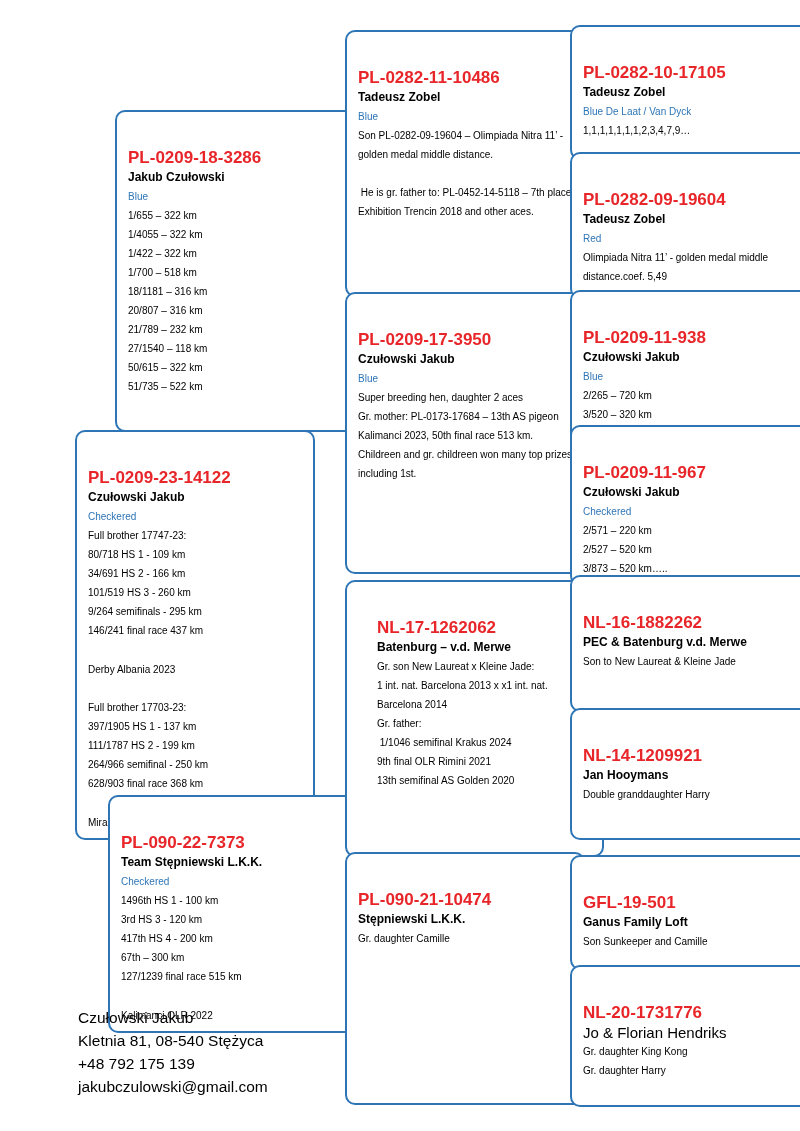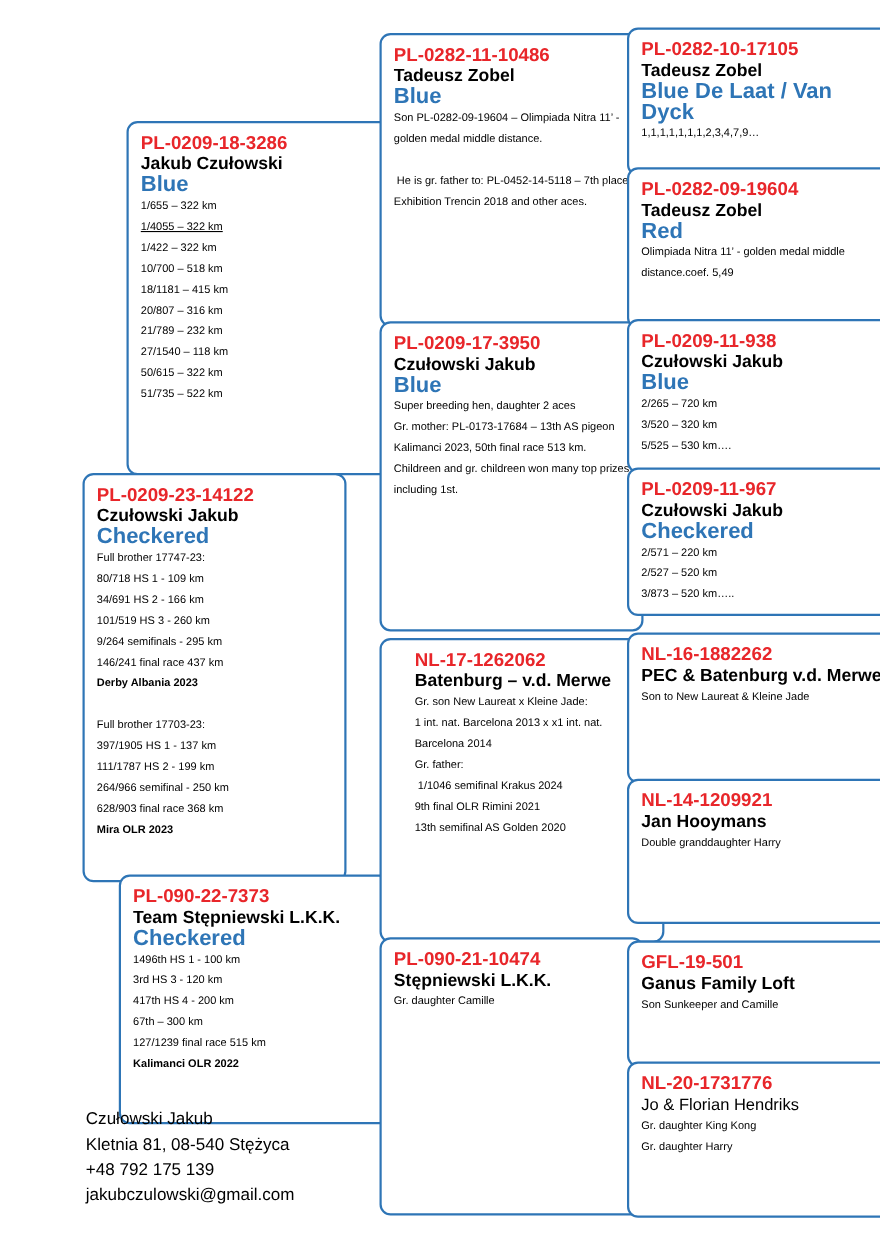--- a/index.html
+++ b/index.html
@@ -1,25 +1,25 @@
 <!DOCTYPE html>
 <html style="--ring-red: #e8262a; --accent-blue: #2e75b6; --text: #000000; --page-bg: #ffffff;"><head>
 <meta charset="utf-8">
 <style>
   html,body{margin:0;padding:0;}
   body{font-family:"Liberation Sans","DejaVu Sans",sans-serif;background:#fff;}
   .page{position:relative;width:800px;height:1131px;background:var(--page-bg,#ffffff);overflow:hidden;}
   .box{position:absolute;border:2px solid var(--accent-blue,#2e75b6);border-radius:10px;background:#fff;padding:7px 10px 6px 11px;}
-  .ring{color:var(--ring-red,#e8262a);font-weight:700;font-size:17px;line-height:21px;}
-  .owner{font-weight:700;font-size:16px;line-height:19px;color:var(--text,#000);}
+  .ring{color:var(--ring-red,#e8262a);font-weight:700;font-size:17px;line-height:21px;margin-top:28px;}
+  .owner{font-weight:700;font-size:12px;line-height:19px;color:var(--text,#000);}
   .owner.regular{font-weight:400;font-size:15px;}
-  .pcolor{color:var(--accent-blue,#2e75b6);font-weight:700;font-size:20px;line-height:19px;}
+  .pcolor{color:var(--accent-blue,#2e75b6);font-weight:400;font-size:10px;line-height:19px;}
   .line{font-size:10px;line-height:19px;color:var(--text,#000);white-space:pre-wrap;}
-  .line.bold{font-weight:700;}
-  .line.underline{text-decoration:underline;}
+  .line.bold{font-weight:400;margin-top:20px;}
+  .line.underline{}
   .contact{position:absolute;left:78px;top:1006px;}
   .contact .cline{font-size:15.5px;line-height:23px;color:var(--text,#000);}
   
   .b0{left:115px;top:110px;width:225px;min-height:305px;}
   .b1{left:75px;top:430px;width:215px;min-height:355px;}
   .b2{left:108px;top:795px;width:222px;min-height:210px;}
   
   .b3{left:345px;top:30px;width:215px;min-height:250px;}
   .b4{left:345px;top:292px;width:215px;min-height:265px;}
   .b5{left:345px;top:580px;width:215px;min-height:260px;padding-left:30px;}
@@ -40,22 +40,22 @@
 <div class="page">
 
   <div class="box b0">
     <div class="ring">PL-0209-18-3286</div>
     <div class="owner">Jakub Czułowski</div>
     <div class="pcolor">Blue</div>
     <div class="lines">
         <div class="line">1/655 – 322 km</div>
         <div class="line underline">1/4055 – 322 km</div>
         <div class="line">1/422 – 322 km</div>
-        <div class="line">10/700 – 518 km</div>
-        <div class="line">18/1181 – 415 km</div>
+        <div class="line">1/700 – 518 km</div>
+        <div class="line">18/1181 – 316 km</div>
         <div class="line">20/807 – 316 km</div>
         <div class="line">21/789 – 232 km</div>
         <div class="line">27/1540 – 118 km</div>
         <div class="line">50/615 – 322 km</div>
         <div class="line">51/735 – 522 km</div>
       </div>
   </div>
 
   <div class="box b1">
     <div class="ring">PL-0209-23-14122</div>

